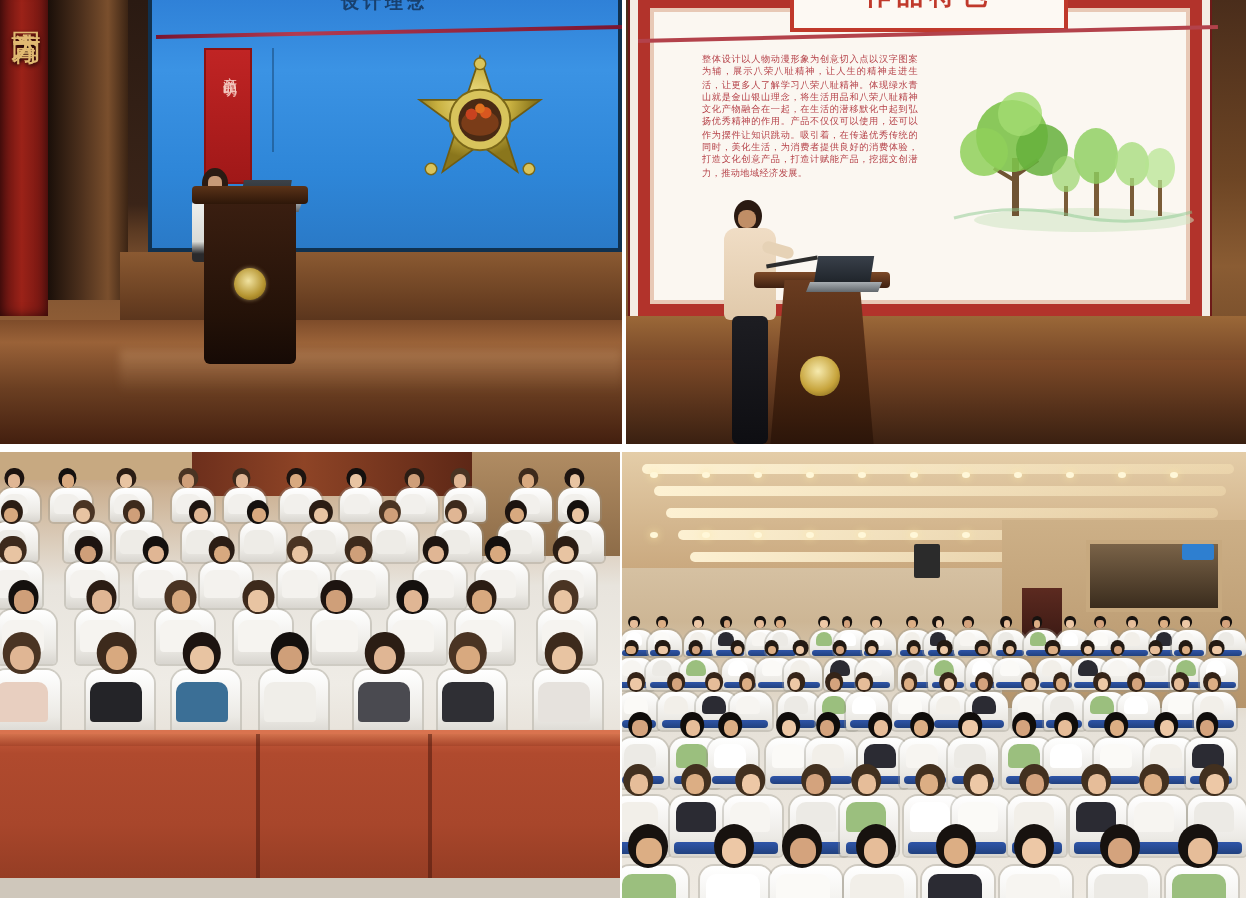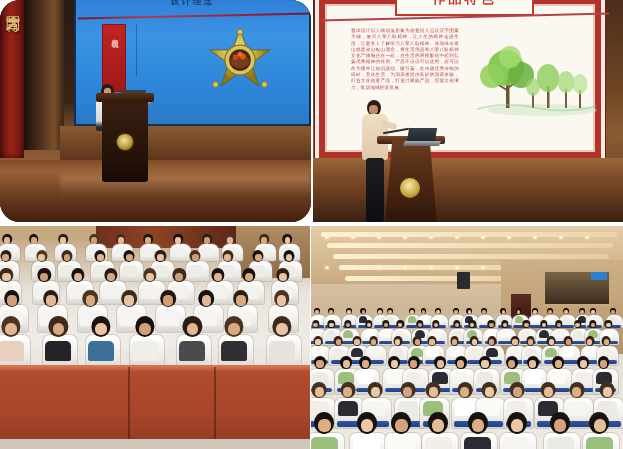--- a/index.html
+++ b/index.html
@@ -15,21 +15,21 @@
     height: 449px;
     background: #ffffff;
     overflow: hidden;
   }
   .photo {
     position: absolute;
     overflow: hidden;
     background: #20130c;
   }
   
-  #photo-tl { left: 0px;   top: 0px;   width: 311px; height: 222px; border-radius: 20px; }
+  #photo-tl { left: 0px;   top: 0px;   width: 311px; height: 222px; }
   #photo-tr { left: 313px; top: 0px;   width: 310px; height: 222px; }
   #photo-bl { left: 0px;   top: 226px; width: 310px; height: 223px; }
   #photo-br { left: 311px; top: 226px; width: 312px; height: 223px; }
 
   .scene { position: absolute; inset: 0; }
 
   
   .tl-wall {
     position: absolute; inset: 0;
     background:

